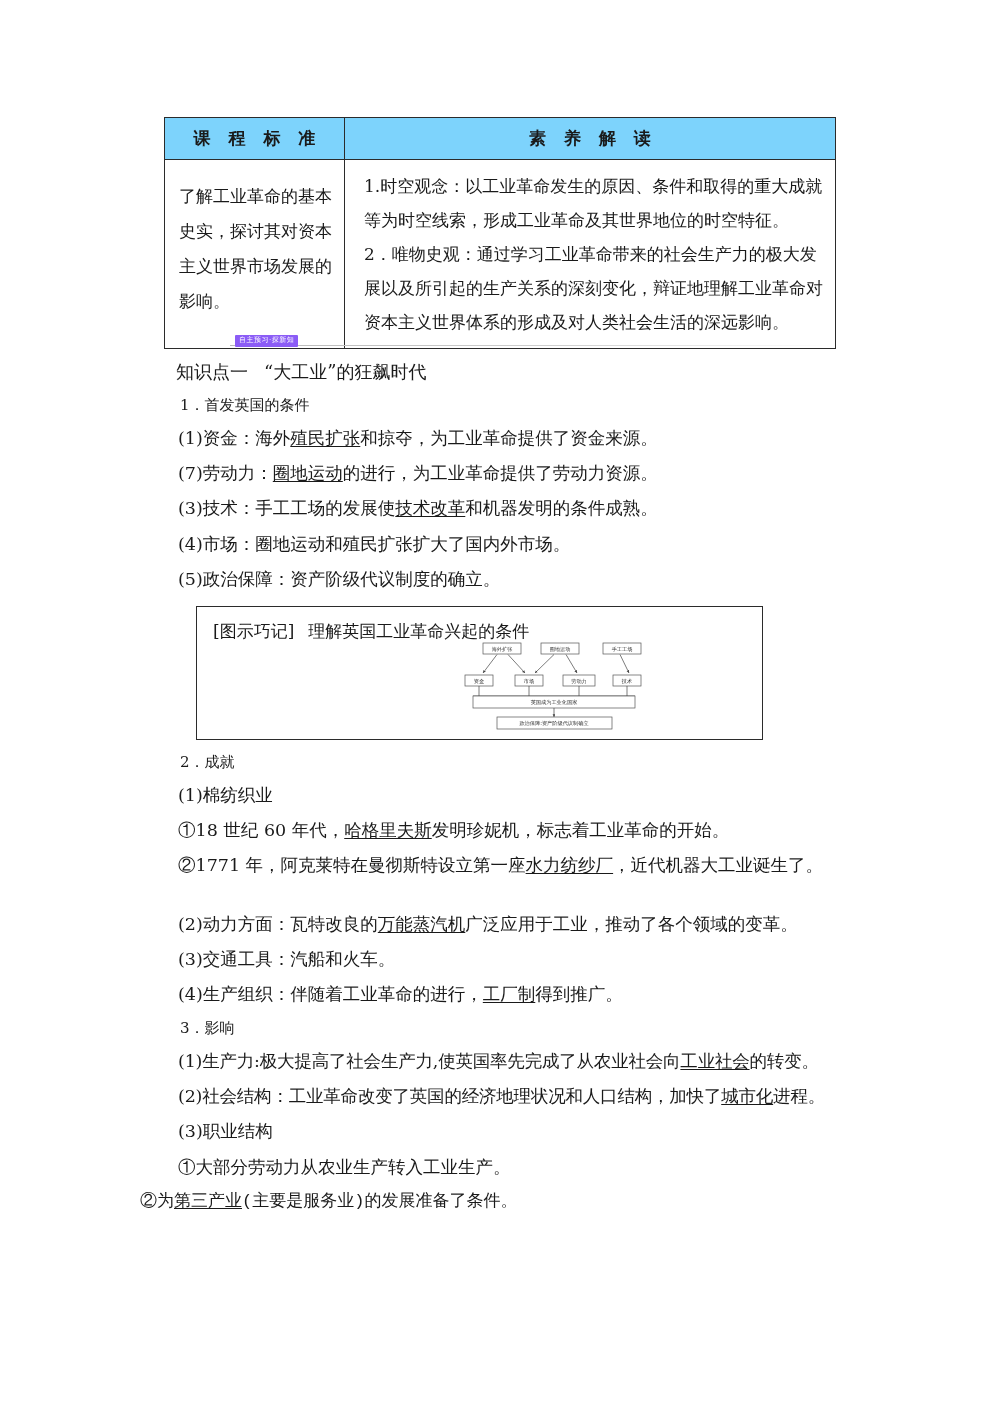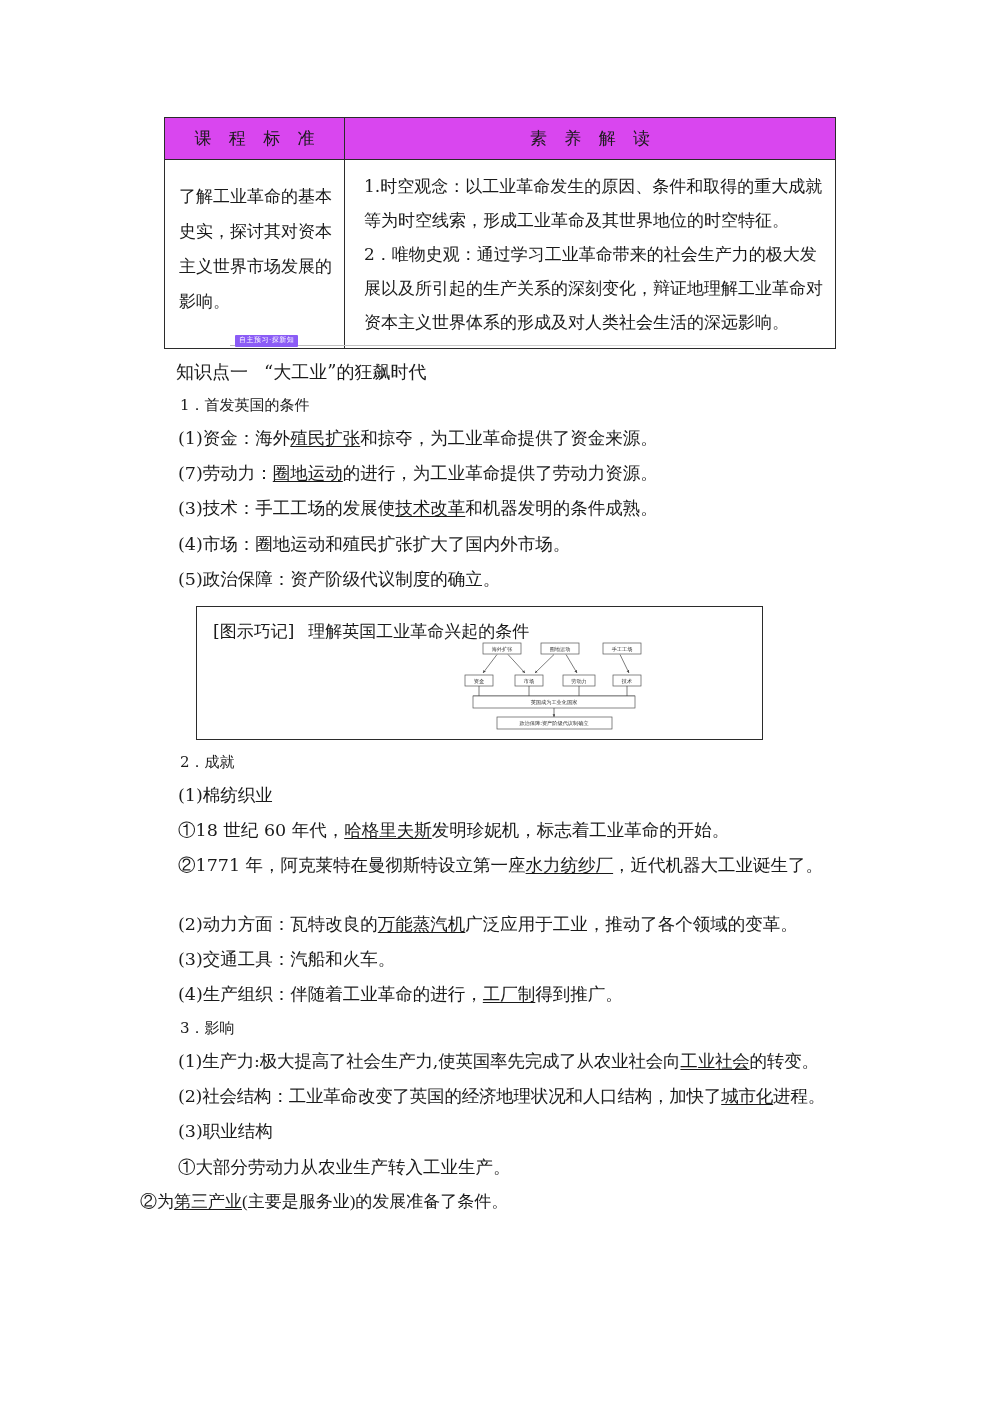--- a/index.html
+++ b/index.html
@@ -32,22 +32,22 @@
     width: 100%;
     border-collapse: collapse;
     table-layout: fixed;
     border: 1.5px solid #2b2b2b;
   }
   table.std-table td, table.std-table th {
     border: 1px solid #2b2b2b;
     vertical-align: middle;
   }
   table.std-table thead th {
-    background: #d946ef;
-    font-weight: normal;
+    background: #7dd3fc;
+    font-weight: bold;
     font-size: 17px;
     letter-spacing: 6px;
     text-indent: 6px;
     padding: 9px 0 9px 0;
     text-align: center;
     font-family: "DejaVu Serif", "Liberation Serif", serif;
   }
   .col-left { width: 180px; }
   td.std-left {
     padding: 4px 12px 14px 14px;
@@ -118,21 +118,21 @@
     line-height: 1.62;
     margin: 7px 0 7px 38px;
   }
   .ln.flush { margin-left: 0px; }
   .ln u, .u {
     text-decoration: underline;
     text-underline-offset: 2px;
     text-decoration-thickness: from-font;
   }
   .heiti {
-    font-family: Liberation Serif, serif;
+    font-family: Liberation Mono, monospace;
     font-size: 17px;
   }
   .tight { letter-spacing: -0.2px; }
 
   
   .illus-box {
     margin: 12px 0 10px 56px;
     width: 567px;
     box-sizing: border-box;
     border: 1.5px solid #2b2b2b;

